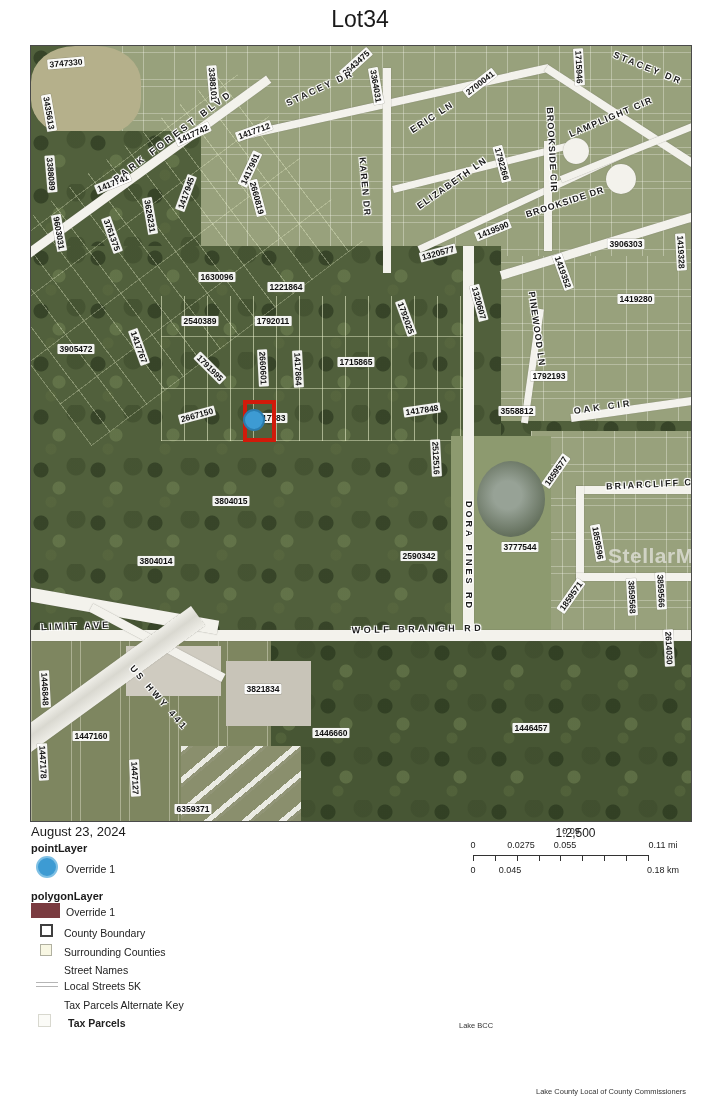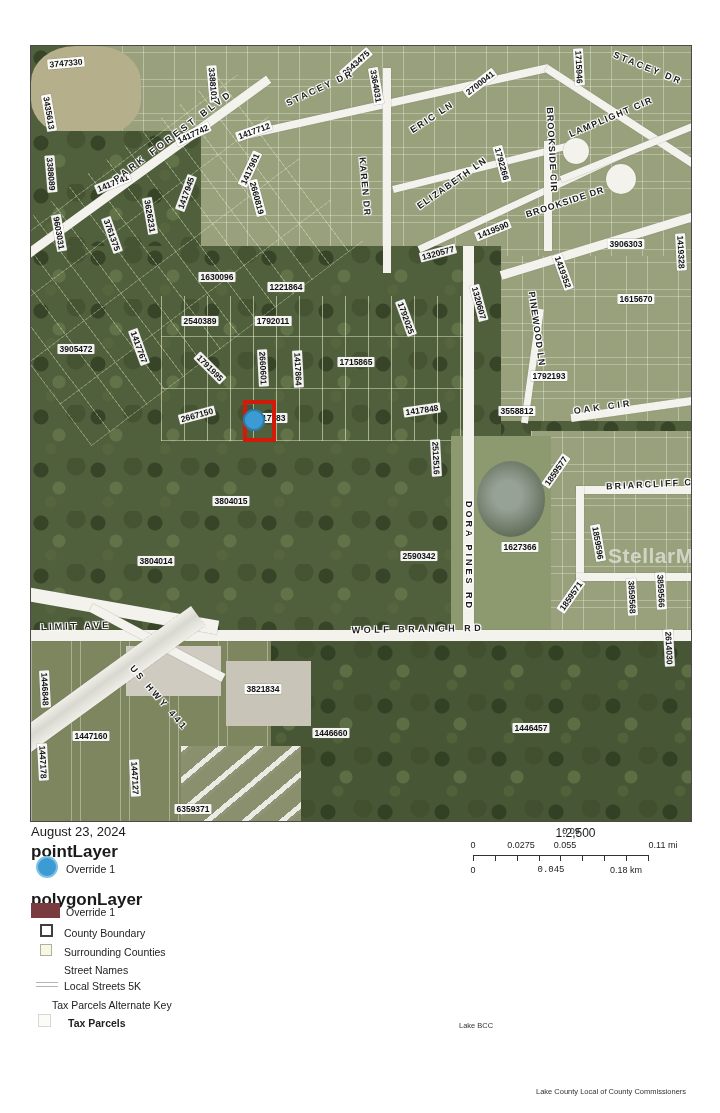--- a/index.html
+++ b/index.html
@@ -31,34 +31,35 @@
   .cds{position:absolute;border-radius:50%;background:#f3f2ec;box-shadow:0 0 1px rgba(90,90,80,.6);}
   .pond{position:absolute;border-radius:50%;background:radial-gradient(circle at 45% 45%, #97a296 0 25%, #66725f 70%, #4f5a4a 100%);}
   .plabel{position:absolute;font-weight:bold;font-size:8.5px;line-height:10px;color:#111;background:rgba(255,255,255,.93);padding:0 2px;border-radius:1px;white-space:nowrap;box-shadow:0 0 0 .5px rgba(110,110,100,.45);}
   .slabel{position:absolute;font-weight:bold;font-size:9px;color:#1c1c1c;white-space:nowrap;
     text-shadow:-1px -1px 0 rgba(255,255,255,.95),1px -1px 0 rgba(255,255,255,.95),-1px 1px 0 rgba(255,255,255,.95),1px 1px 0 rgba(255,255,255,.95),0 0 3px #fff;}
   .hl{position:absolute;border:4px solid #d11a0a;}
   .dot{position:absolute;border-radius:50%;background:#3d9bd3;border:2px solid #2a7cae;box-sizing:border-box;}
   .wm{position:absolute;font-weight:bold;font-size:21px;color:rgba(228,228,222,.75);letter-spacing:.5px;}
   
   .ldate{position:absolute;left:31px;top:824px;font-size:13px;color:#1a1a1a;}
-  .lhead{position:absolute;font-size:17px;font-weight:bold;color:#1a1a1a;}
+  .lhead{position:absolute;font-size:11px;font-weight:bold;color:#1a1a1a;}
   .litem{position:absolute;font-size:10.5px;color:#222;}
   .sym{position:absolute;box-sizing:border-box;}
   .ratio{position:absolute;left:488px;top:826px;width:175px;text-align:center;font-size:12px;color:#1a1a1a;}
   .stick{position:absolute;font-size:9px;color:#222;transform:translateX(-50%);white-space:nowrap;}
   .sbar{position:absolute;left:473px;top:855px;width:175px;height:5px;border-top:1.5px solid #333;border-right:1px solid #333;
     background:repeating-linear-gradient(90deg,#333 0 1px, transparent 1px 21.875px);}
   .credit{position:absolute;font-size:7.5px;color:#333;}
 </style>
 </head>
 <body>
 
 <div id="page">
 
+  <div id="map-title">Lot34</div>
 
   <div id="map">
 
     <div class="abs forest" style="left:0;top:0;width:660px;height:775px;"></div>
     <div class="abs sub gridb" style="left:60px;top:0;width:600px;height:210px;"></div>
     <div class="abs" style="left:0;top:0;width:110px;height:90px;background:#b5b08b;border-radius:40%;"></div>
     <div class="abs forest" style="left:0;top:85px;width:170px;height:130px;"></div>
     <div class="abs sub gridb" style="left:460px;top:210px;width:200px;height:165px;"></div>
     <div class="abs forest" style="left:0;top:200px;width:470px;height:390px;"></div>
     <div class="abs gridv" style="left:130px;top:250px;width:310px;height:145px;"></div>
@@ -113,41 +114,41 @@
         <span class="plabel" style="left: 28px; top: 187px; transform: translate(-50%, -50%) rotate(80deg);">9603031</span>
         <span class="plabel" style="left: 119px; top: 170px; transform: translate(-50%, -50%) rotate(80deg);">3626231</span>
         <span class="plabel" style="left: 81px; top: 189px; transform: translate(-50%, -50%) rotate(70deg);">3761375</span>
         <span class="plabel" style="left: 186px; top: 231px; transform: translate(-50%, -50%) rotate(0deg);">1630096</span>
         <span class="plabel" style="left: 255px; top: 241px; transform: translate(-50%, -50%) rotate(0deg);">1221864</span>
         <span class="plabel" style="left: 407px; top: 207px; transform: translate(-50%, -50%) rotate(-15deg);">1320577</span>
         <span class="plabel" style="left: 462px; top: 184px; transform: translate(-50%, -50%) rotate(-22deg);">1419590</span>
         <span class="plabel" style="left: 595px; top: 198px; transform: translate(-50%, -50%) rotate(0deg);">3906303</span>
         <span class="plabel" style="left: 650px; top: 206px; transform: translate(-50%, -50%) rotate(87deg);">1419328</span>
         <span class="plabel" style="left: 532px; top: 226px; transform: translate(-50%, -50%) rotate(70deg);">1419352</span>
-        <span class="plabel" style="left: 605px; top: 253px; transform: translate(-50%, -50%) rotate(0deg);">1615670</span>
+        <span class="plabel" style="left: 605px; top: 253px; transform: translate(-50%, -50%) rotate(0deg);">1419280</span>
         <span class="plabel" style="left: 169px; top: 275px; transform: translate(-50%, -50%) rotate(0deg);">2540389</span>
         <span class="plabel" style="left: 242px; top: 275px; transform: translate(-50%, -50%) rotate(0deg);">1792011</span>
         <span class="plabel" style="left: 45px; top: 303px; transform: translate(-50%, -50%) rotate(0deg);">3905472</span>
         <span class="plabel" style="left: 108px; top: 301px; transform: translate(-50%, -50%) rotate(70deg);">1417767</span>
         <span class="plabel" style="left: 179px; top: 322px; transform: translate(-50%, -50%) rotate(45deg);">1791995</span>
         <span class="plabel" style="left: 232px; top: 322px; transform: translate(-50%, -50%) rotate(87deg);">2660601</span>
         <span class="plabel" style="left: 267px; top: 323px; transform: translate(-50%, -50%) rotate(87deg);">1417864</span>
         <span class="plabel" style="left: 325px; top: 316px; transform: translate(-50%, -50%) rotate(0deg);">1715865</span>
         <span class="plabel" style="left: 448px; top: 257px; transform: translate(-50%, -50%) rotate(75deg);">1320607</span>
         <span class="plabel" style="left: 375px; top: 272px; transform: translate(-50%, -50%) rotate(70deg);">1792025</span>
         <span class="plabel" style="left: 518px; top: 330px; transform: translate(-50%, -50%) rotate(0deg);">1792193</span>
         <span class="plabel" style="left: 166px; top: 369px; transform: translate(-50%, -50%) rotate(-15deg);">2667150</span>
         <span class="plabel" style="left: 238px; top: 372px; transform: translate(-50%, -50%) rotate(0deg);">1417783</span>
         <span class="plabel" style="left: 391px; top: 364px; transform: translate(-50%, -50%) rotate(-8deg);">1417848</span>
         <span class="plabel" style="left: 486px; top: 365px; transform: translate(-50%, -50%) rotate(0deg);">3558812</span>
         <span class="plabel" style="left: 405px; top: 412px; transform: translate(-50%, -50%) rotate(87deg);">2512516</span>
         <span class="plabel" style="left: 525px; top: 425px; transform: translate(-50%, -50%) rotate(-55deg);">1859577</span>
         <span class="plabel" style="left: 200px; top: 455px; transform: translate(-50%, -50%) rotate(0deg);">3804015</span>
         <span class="plabel" style="left: 388px; top: 510px; transform: translate(-50%, -50%) rotate(0deg);">2590342</span>
-        <span class="plabel" style="left: 489px; top: 501px; transform: translate(-50%, -50%) rotate(0deg);">1627366</span>
+        <span class="plabel" style="left: 489px; top: 501px; transform: translate(-50%, -50%) rotate(0deg);">3777544</span>
         <span class="plabel" style="left: 567px; top: 497px; transform: translate(-50%, -50%) rotate(80deg);">1859596</span>
         <span class="plabel" style="left: 125px; top: 515px; transform: translate(-50%, -50%) rotate(0deg);">3804014</span>
         <span class="plabel" style="left: 540px; top: 550px; transform: translate(-50%, -50%) rotate(-55deg);">1859571</span>
         <span class="plabel" style="left: 601px; top: 551px; transform: translate(-50%, -50%) rotate(87deg);">3859568</span>
         <span class="plabel" style="left: 630px; top: 545px; transform: translate(-50%, -50%) rotate(87deg);">3859566</span>
         <span class="plabel" style="left: 638px; top: 602px; transform: translate(-50%, -50%) rotate(87deg);">2614030</span>
         <span class="plabel" style="left: 14px; top: 643px; transform: translate(-50%, -50%) rotate(87deg);">1446848</span>
         <span class="plabel" style="left: 232px; top: 643px; transform: translate(-50%, -50%) rotate(0deg);">3821834</span>
         <span class="plabel" style="left: 300px; top: 687px; transform: translate(-50%, -50%) rotate(0deg);">1446660</span>
         <span class="plabel" style="left: 500px; top: 682px; transform: translate(-50%, -50%) rotate(0deg);">1446457</span>
@@ -193,32 +194,32 @@
   <div class="litem" style="left:64px;top:927px;">County Boundary</div>
 
   <div class="sym" style="left:40px;top:944px;width:12px;height:12px;border:1px solid #b0b0a0;background:#f8f7e3;"></div>
   <div class="litem" style="left:64px;top:946px;">Surrounding Counties</div>
 
   <div class="litem" style="left:64px;top:964px;">Street Names</div>
 
   <div class="sym" style="left:36px;top:982px;width:22px;height:5px;border-top:1px solid #b5b5b5;border-bottom:1px solid #b5b5b5;"></div>
   <div class="litem" style="left:64px;top:980px;">Local Streets 5K</div>
 
-  <div class="litem" style="left:52px;top:999px;text-align:right;">Tax Parcels Alternate Key</div>
+  <div class="litem" style="left:64px;top:999px;text-align:right;">Tax Parcels Alternate Key</div>
 
   <div class="sym" style="left:38px;top:1014px;width:13px;height:13px;border:1px solid #d8d8cf;background:#fbfbf7;"></div>
   <div class="litem" style="left:68px;top:1017px;font-weight:bold;">Tax Parcels</div>
 
   <div class="ratio">1:2,500</div>
   <div class="stick" style="left:473px;top:840px;">0</div>
   <div class="stick" style="left:521px;top:840px;">0.0275</div>
   <div class="stick" style="left:565px;top:840px;">0.055</div>
   <div class="stick" style="left:663px;top:840px;">0.11 mi</div>
   <div class="sbar"></div>
   <div class="stick" style="left:473px;top:865px;">0</div>
-  <div class="stick" style="left:551px;top:865px;font-family:Liberation Mono, monospace;">0.045</div>
+  <div class="stick" style="left:510px;top:865px;">0.045</div>
   <div class="stick" style="left:571px;top:826px;">0.09</div>
-  <div class="stick" style="left:626px;top:865px;">0.18 km</div>
+  <div class="stick" style="left:663px;top:865px;">0.18 km</div>
 
   <div class="credit" style="left:459px;top:1021px;">Lake BCC</div>
   <div class="credit" style="left:536px;top:1087px;">Lake County Local of County Commissioners</div>
 
 </div>
 
 </body></html>

